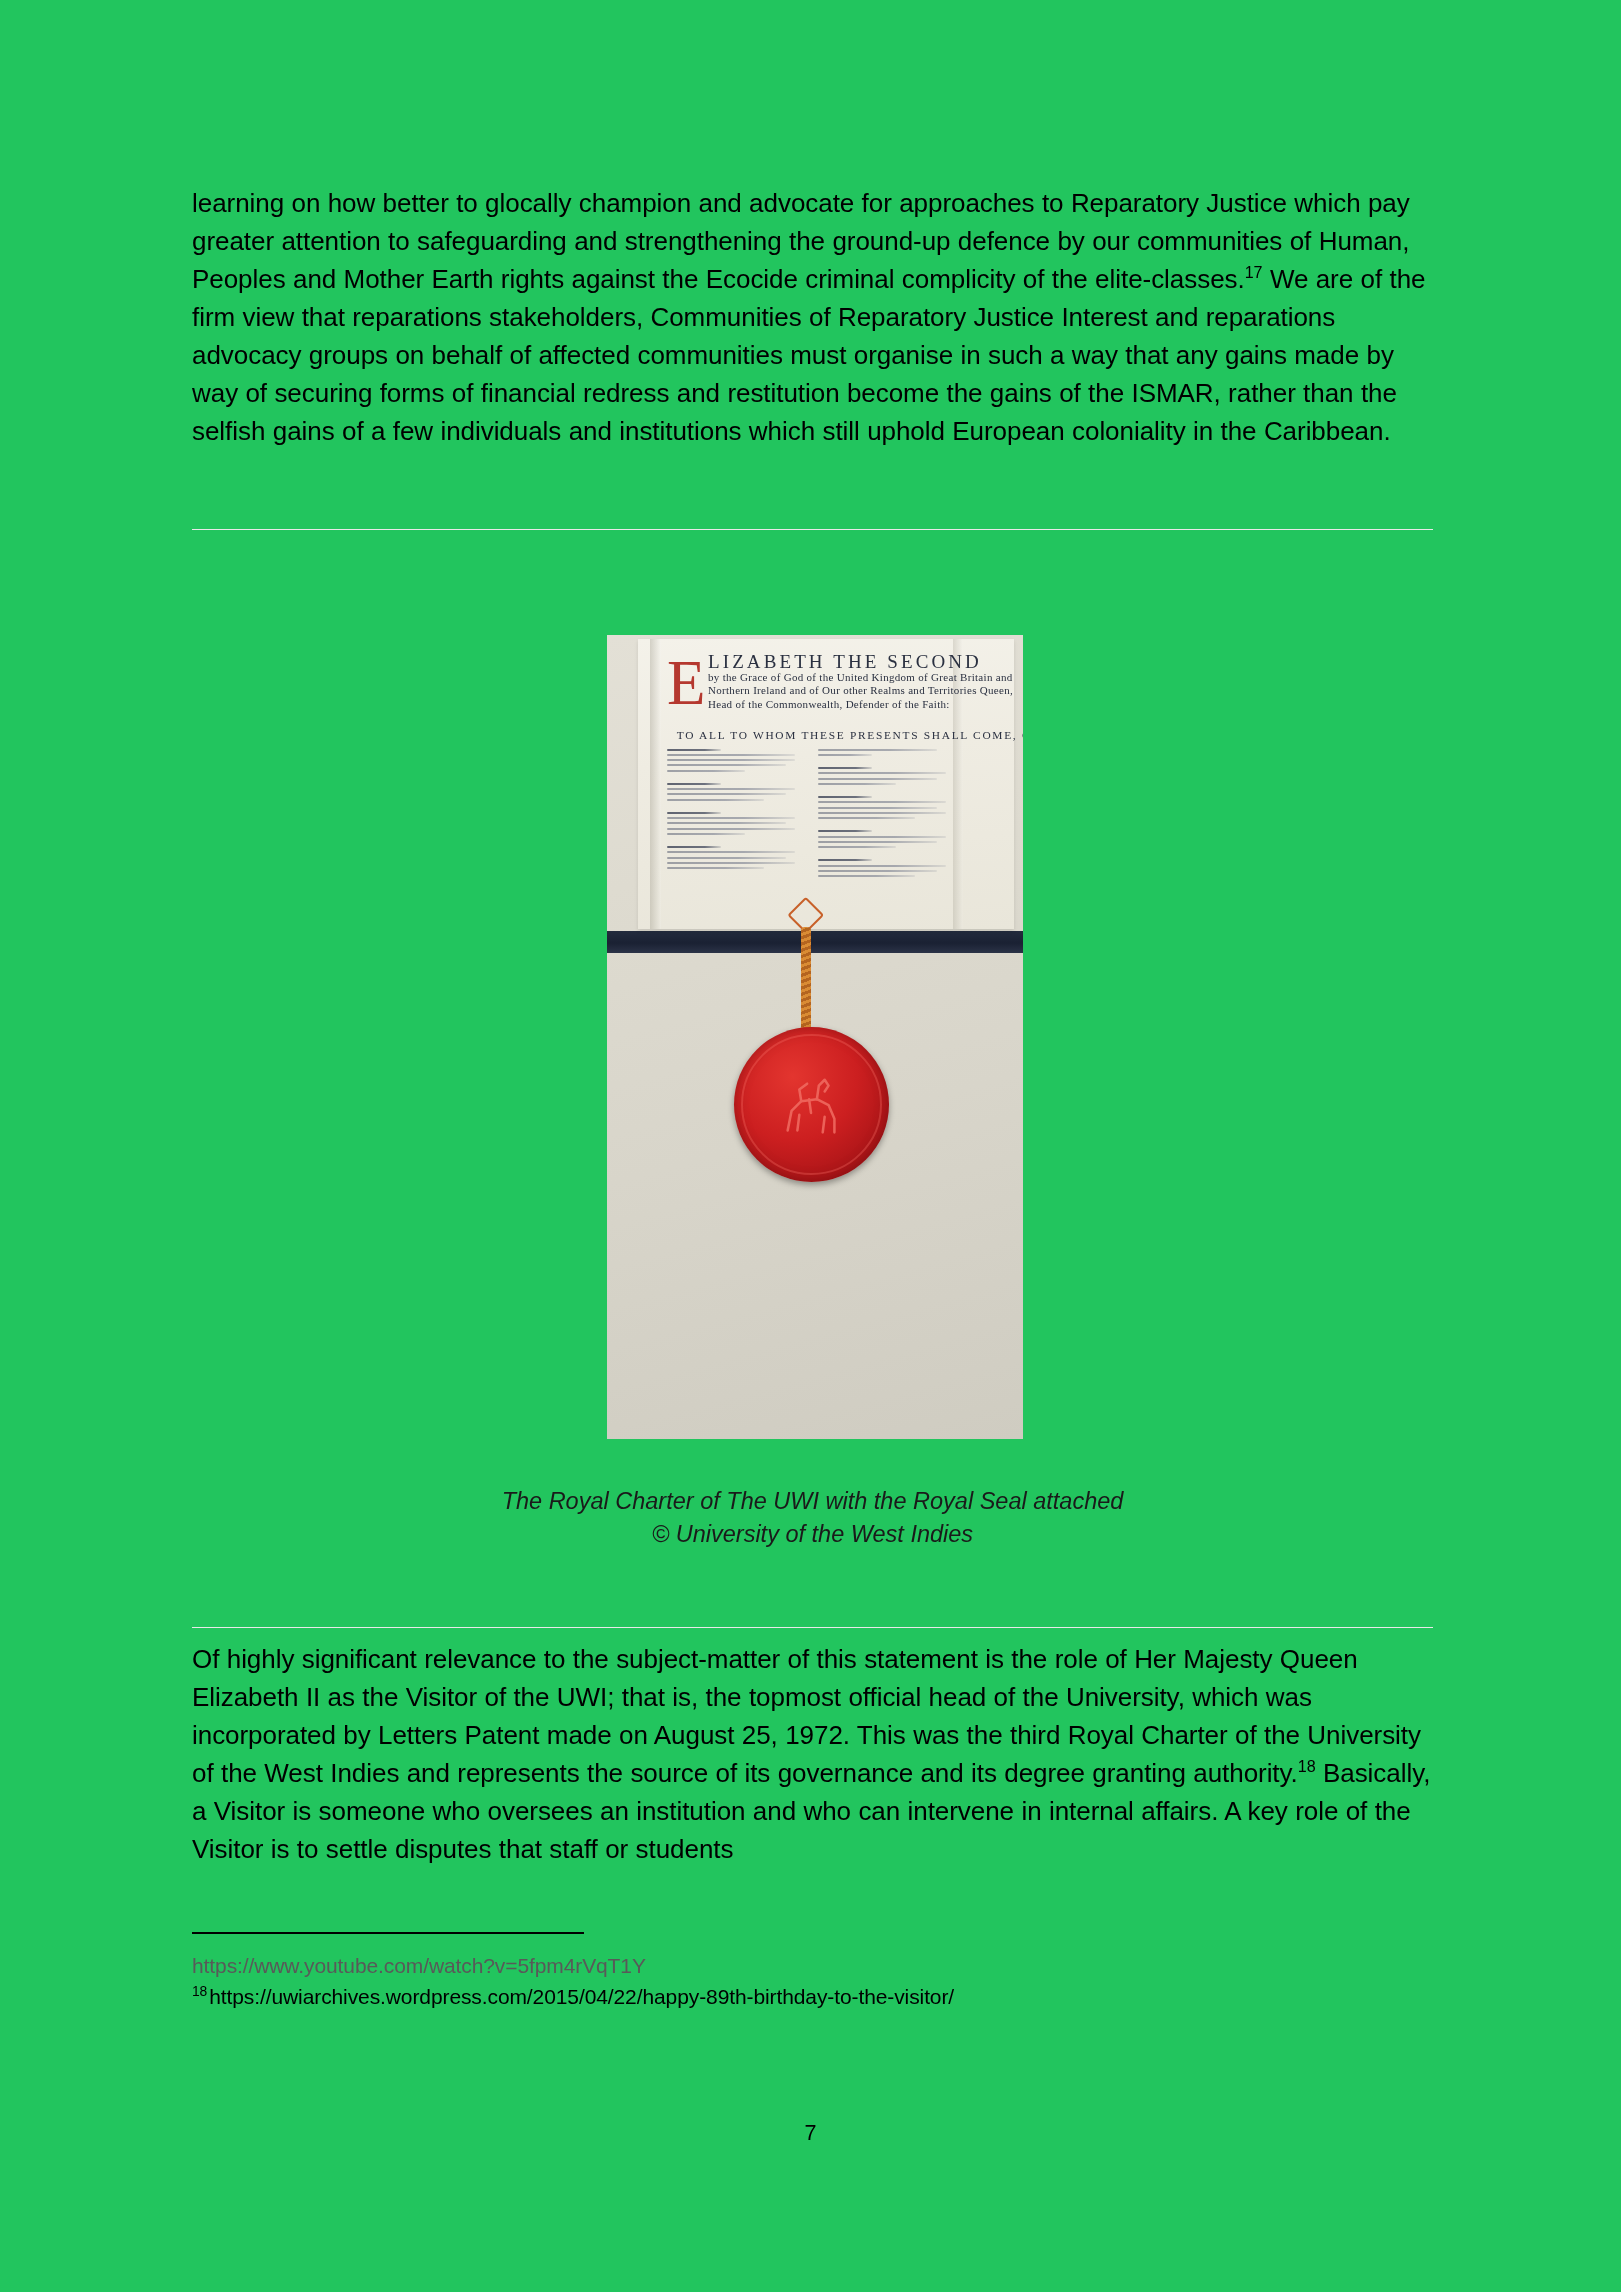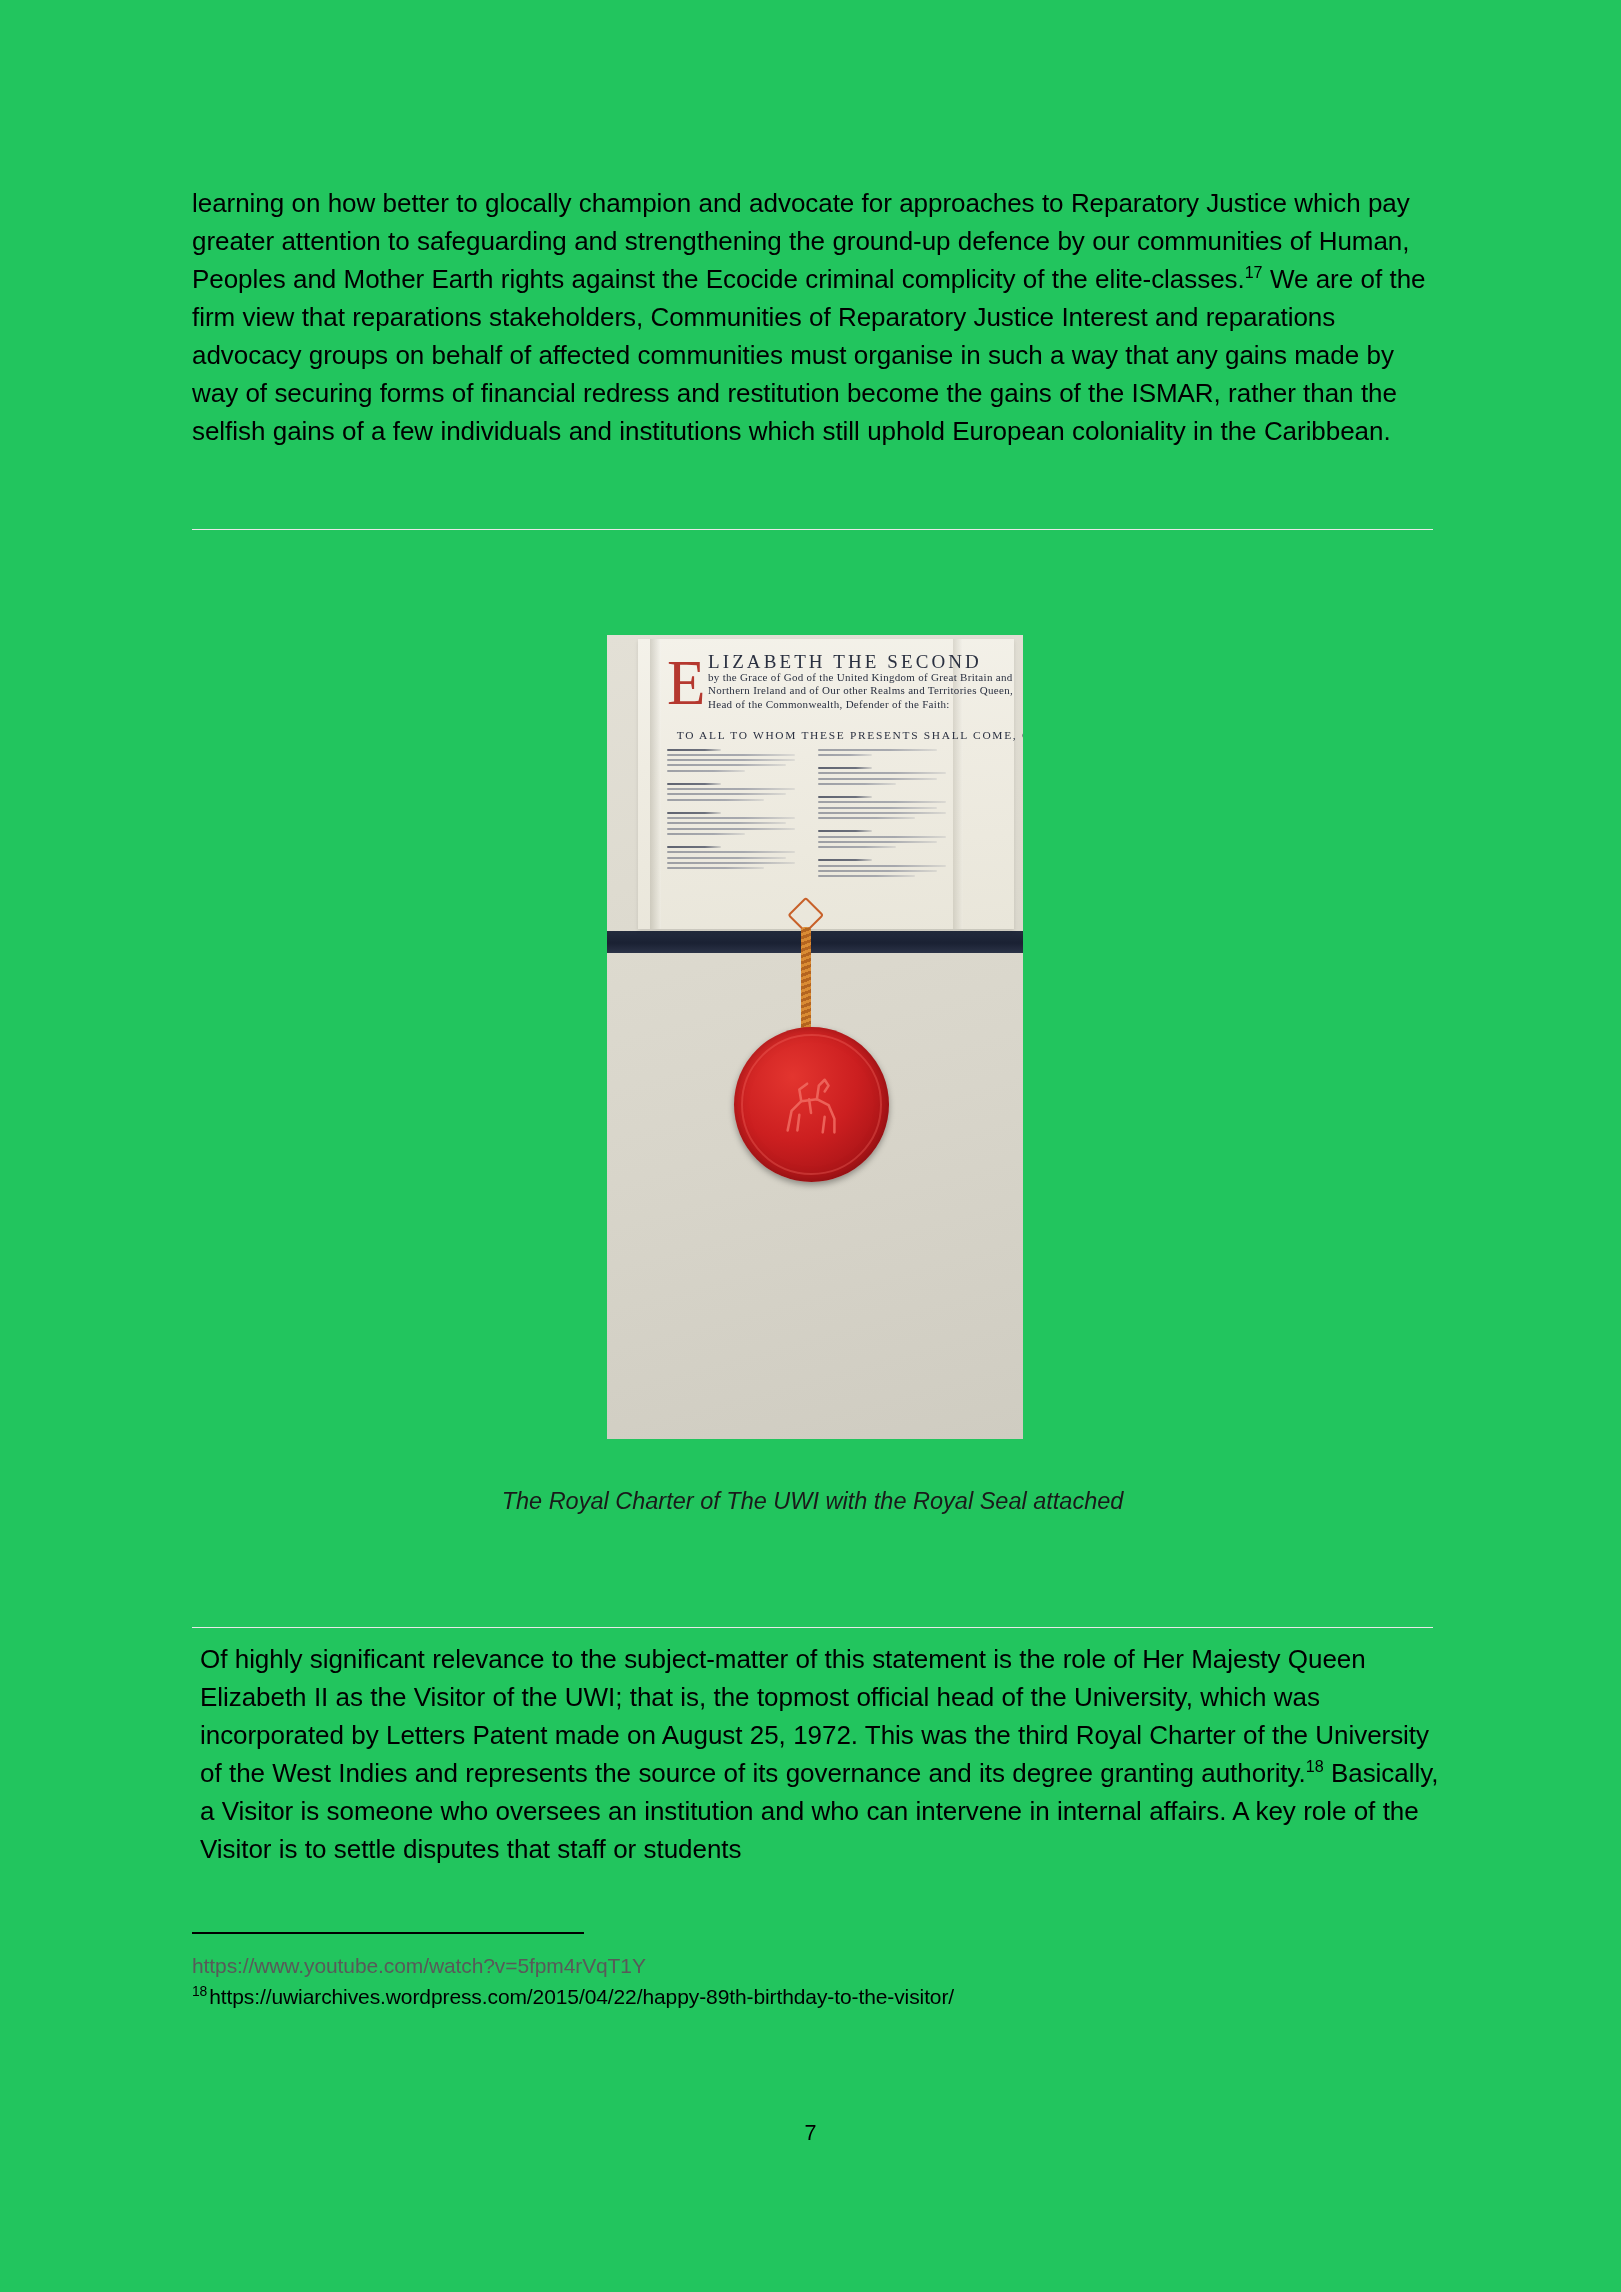--- a/index.html
+++ b/index.html
@@ -31,21 +31,21 @@
     letter-spacing: -0.05px;
     word-spacing: 0.2px;
   }
   .body-para sup {
     font-size: 0.62em;
     vertical-align: super;
     line-height: 0;
   }
 
   #para-top  { left: 192px; top: 184px;  width: 1241px; }
-  #para-bottom { left: 192px; top: 1640px; width: 1247px; margin-left: 8px; }
+  #para-bottom { left: 192px; top: 1640px; width: 1247px; }
 
   .faint-rule {
     position: absolute;
     height: 1px;
     background: #e9e9e9;
   }
   #rule-after-para-top { left: 192px; top: 529px; width: 1241px; }
   #rule-before-para-bottom { left: 192px; top: 1627px; width: 1241px; }
 
   
@@ -354,20 +354,21 @@
             <path d="M24 60 L26 44"></path>
             <path d="M50 62 L52 46"></path>
             <path d="M36 28 L38 42"></path>
           </g>
         </svg>
       </div>
     </div>
   </div>
 
   <div class="caption" id="caption-1">The Royal Charter of The UWI with the Royal Seal attached</div>
+  <div class="caption" id="caption-2">© University of the West Indies</div>
 
   <div class="faint-rule" id="rule-before-para-bottom"></div>
 
   <div class="body-para" id="para-bottom">Of highly significant relevance to the subject-matter of this statement is the role of Her Majesty Queen Elizabeth II as the Visitor of the UWI; that is, the topmost official head of the University, which was incorporated by Letters Patent made on August 25, 1972. This was the third Royal Charter of the University of the West Indies and represents the source of its governance and its degree granting authority.<sup>18</sup> Basically, a Visitor is someone who oversees an institution and who can intervene in internal affairs. A key role of the Visitor is to settle disputes that staff or students</div>
 
   <div id="footnote-rule"></div>
   <div class="footnotes" id="footnotes">
       <div class="fn-line fn-muted">https://www.youtube.com/watch?v=5fpm4rVqT1Y</div>
       <div class="fn-line"><sup>18</sup>https://uwiarchives.wordpress.com/2015/04/22/happy-89th-birthday-to-the-visitor/</div>
     </div>

